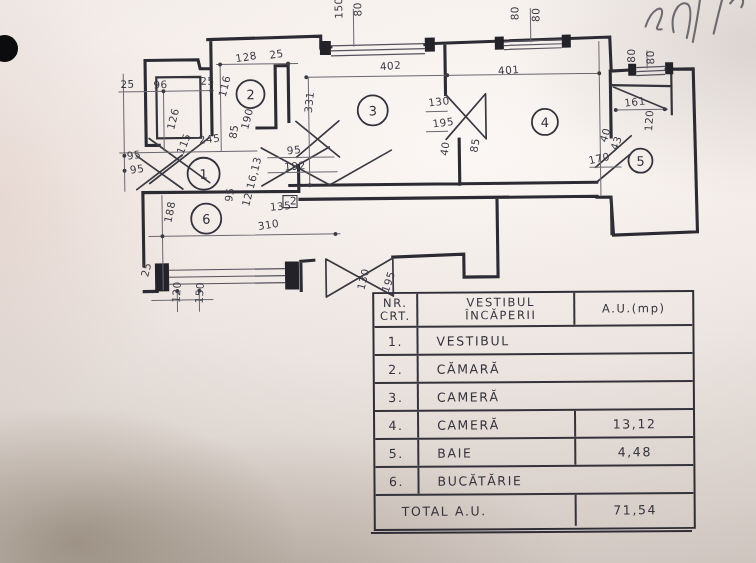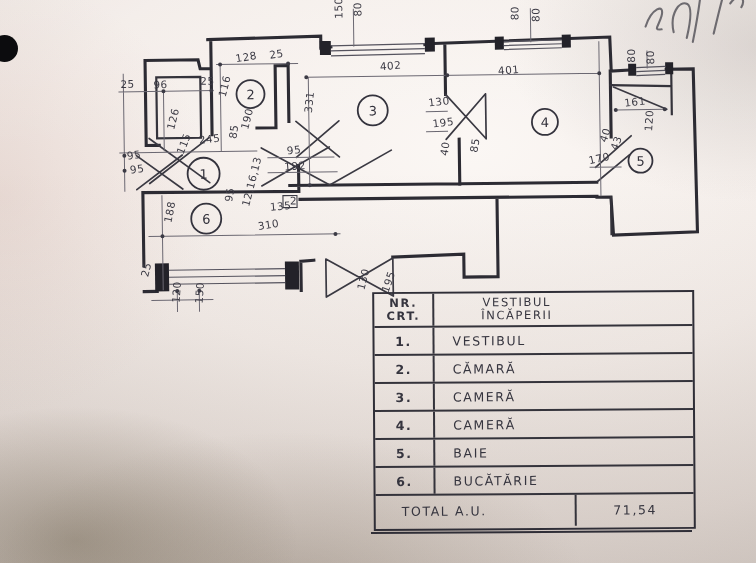--- a/index.html
+++ b/index.html
@@ -28,22 +28,22 @@
   .room-num{font-size:13px;fill:#33323c;text-anchor:middle;}
   .sig{fill:none;stroke:#45444c;stroke-width:2.1;opacity:.75;stroke-linecap:round;}
   .small-box{fill:none;stroke:#3c3b45;stroke-width:1.1;}
 
   .areas-table{position:absolute;left:373px;top:291px;width:318px;height:235px;
     border:2.4px solid #2f2e37;color:#36353f;transform:rotate(-.4deg);
     letter-spacing:1.6px;font-size:12.5px;}
   .t-row{display:flex;border-bottom:2px solid #34333b;align-items:center;height:28px;box-sizing:border-box;}
   .t-row.header{height:34px;font-size:11.5px;line-height:1.1;}
   .t-row.total{height:31px;border-bottom:none;}
-  .c1{width:60px;flex:none;text-align:center;border-right:2px solid #34333b;align-self:stretch;
-      display:flex;align-items:center;justify-content:center;box-sizing:border-box;font-weight:bold;}
+  .c1{width:44px;flex:none;text-align:center;border-right:2px solid #34333b;align-self:stretch;
+      display:flex;align-items:center;justify-content:center;box-sizing:border-box;}
   .c2{width:155px;flex:none;padding-left:18px;box-sizing:border-box;}
   .c3{flex:1;text-align:center;border-left:2px solid #34333b;align-self:stretch;
       display:flex;align-items:center;justify-content:center;box-sizing:border-box;}
   .header .c2{padding-left:10px;text-align:center;}
   .total .c1t{width:199px;flex:none;padding-left:26px;box-sizing:border-box;}
   .bottom-rule{position:absolute;left:371px;top:531px;width:321px;height:0;
     border-bottom:2.4px solid #2f2e37;transform:rotate(-.4deg);}
 </style>
 </head>
 <body>
@@ -209,40 +209,45 @@
       <div class="c1">
         <div>
             <div>NR.</div>
             <div>CRT.</div>
           </div>
       </div>
       <div class="c2">
         <div>VESTIBUL</div>
           <div>ÎNCĂPERII</div>
       </div>
+      <div class="c3">
+          <span>A.U.(mp)</span>
+        </div>
     </div>
     <div class="t-row">
       <div class="c1">1.</div>
       <div class="c2">VESTIBUL</div>
     </div>
     <div class="t-row">
       <div class="c1">2.</div>
       <div class="c2">CĂMARĂ</div>
     </div>
     <div class="t-row">
       <div class="c1">3.</div>
       <div class="c2">CAMERĂ</div>
     </div>
     <div class="t-row">
       <div class="c1">4.</div>
       <div class="c2">CAMERĂ</div>
+      <div class="c3">13,12</div>
     </div>
     <div class="t-row">
       <div class="c1">5.</div>
       <div class="c2">BAIE</div>
+      <div class="c3">4,48</div>
     </div>
     <div class="t-row">
       <div class="c1">6.</div>
       <div class="c2">BUCĂTĂRIE</div>
     </div>
     <div class="t-row total">
       <div class="c1t">TOTAL A.U.</div>
       <div class="c3">71,54</div>
     </div>
   </div>

